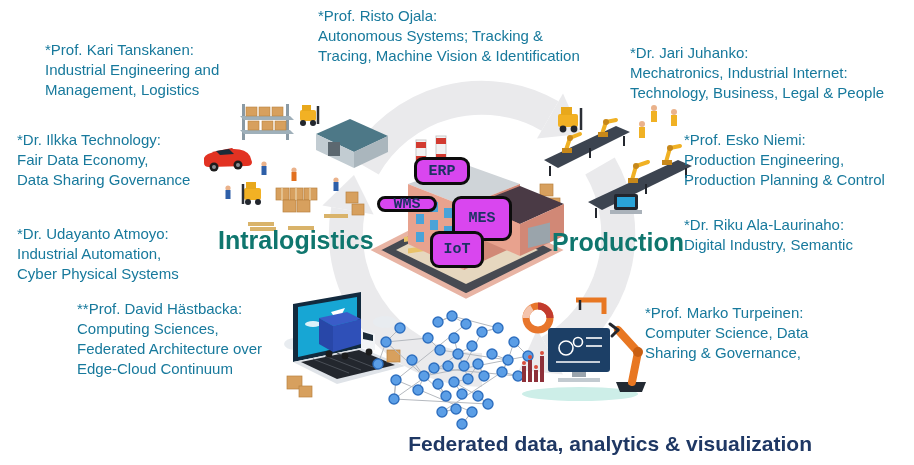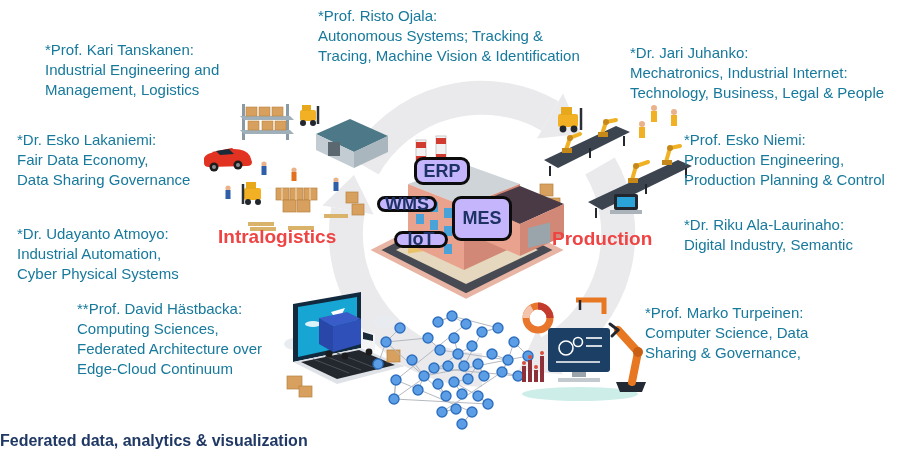--- a/index.html
+++ b/index.html
@@ -1,25 +1,25 @@
 <!DOCTYPE html>
 <html><head>
 <meta charset="utf-8">
 <style>
   html,body{margin:0;padding:0;background:#fff;}
   #canvas{position:relative;width:914px;height:465px;background:#fff;overflow:hidden;
           font-family:"Liberation Sans",sans-serif;}
   .note{position:absolute;color:#17799C;font-size:15px;line-height:20px;white-space:nowrap;}
-  .area-label{position:absolute;color:#ef4444;font-size:19px;font-weight:bold;white-space:nowrap;}
-  .sys-label{position:absolute;background:#c4b5fd;border:3px solid #0c0c0c;border-radius:9px;
-             color:#1e3264;font-size:18px;font-weight:bold;display:flex;align-items:center;
-             justify-content:center;box-sizing:border-box;}
+  .area-label{position:absolute;color:#0f766e;font-size:25px;font-weight:bold;white-space:nowrap;}
+  .sys-label{position:absolute;background:#d946ef;border:3px solid #0c0c0c;border-radius:9px;
+             color:#1e3264;font-size:15px;font-weight:bold;display:flex;align-items:center;
+             justify-content:center;box-sizing:border-box;font-family:Liberation Mono, monospace;}
   .scene{position:absolute;}
-  #bottom-title{position:absolute;left:0;width:812px;top:432px;text-align:left;
-                color:#1F3864;font-size:16px;font-weight:bold;}
+  #bottom-title{position:absolute;left:0;width:812px;top:432px;text-align:right;
+                color:#1F3864;font-size:21px;font-weight:bold;}
   
   .e1{left:45px;top:40px;}  .e2{left:17px;top:130px;} .e3{left:17px;top:224px;}
   .e4{left:77px;top:299px;} .e5{left:318px;top:6px;}  .e6{left:630px;top:43px;}
   .e7{left:684px;top:130px;}.e8{left:684px;top:215px;}.e9{left:645px;top:303px;}
 </style>
 </head>
 <body>
 
 <div id="canvas">
 
@@ -384,35 +384,35 @@
 
   <div class="sys-label" style="left:414px;top:157px;width:56px;height:28px">
     <span>ERP</span>
   </div>
   <div class="sys-label" style="left:377px;top:196px;width:60px;height:16px">
     <span>WMS</span>
   </div>
   <div class="sys-label" style="left:452px;top:196px;width:60px;height:45px">
     <span>MES</span>
   </div>
-  <div class="sys-label" style="left:394px;top:231px;width:54px;height:17px">
+  <div class="sys-label" style="left:430px;top:231px;width:54px;height:37px">
     <span>IoT</span>
   </div>
 
   <div class="area-label" style="left:218px;top:226px">Intralogistics</div>
   <div class="area-label" style="left:552px;top:228px">Production</div>
   <div id="bottom-title">Federated data, analytics &amp; visualization</div>
 
   <div class="note e1">
     <div>*Prof. Kari Tanskanen:</div>
     <div>Industrial Engineering and</div>
     <div>Management, Logistics</div>
   </div>
   <div class="note e2">
-    <div>*Dr. Esko Lakaniemi:</div>
+    <div>*Dr. Ilkka Technology:</div>
     <div>Fair Data Economy,</div>
     <div>Data Sharing Governance</div>
   </div>
   <div class="note e3">
     <div>*Dr. Udayanto Atmoyo:</div>
     <div>Industrial Automation,</div>
     <div>Cyber Physical Systems</div>
   </div>
   <div class="note e4">
     <div>**Prof. David Hästbacka:</div>

